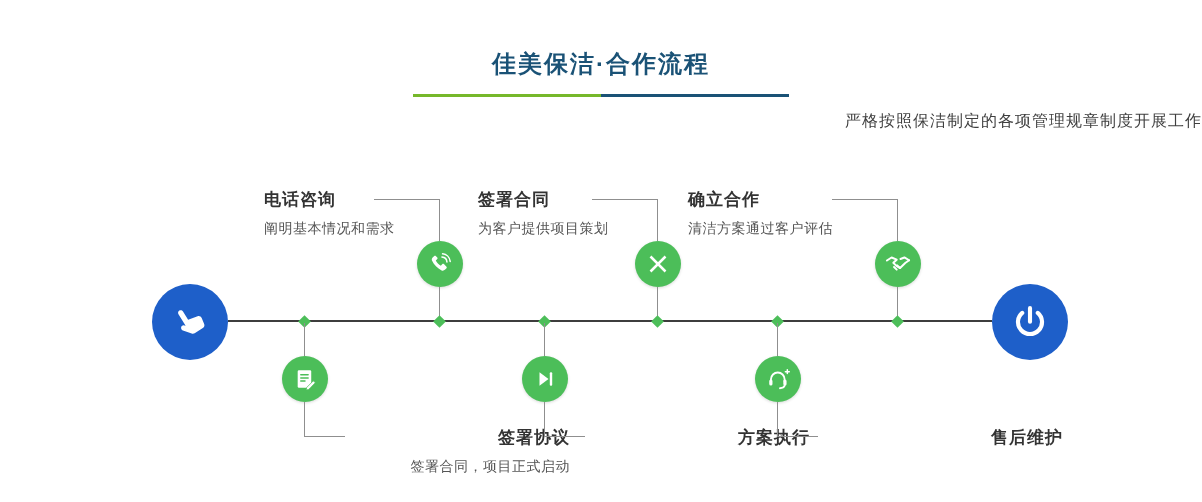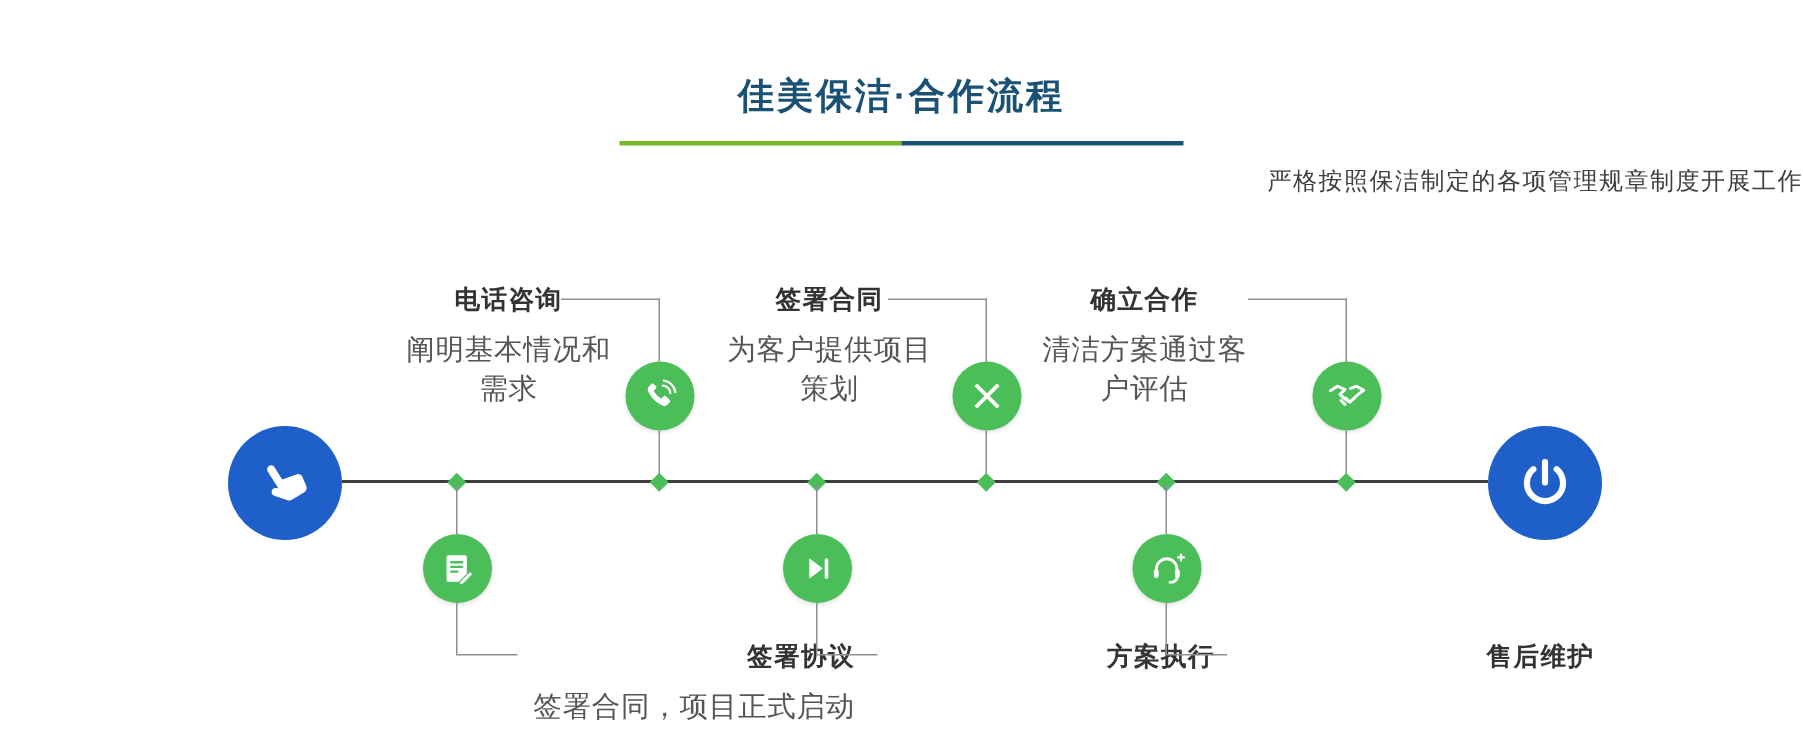--- a/index.html
+++ b/index.html
@@ -19,24 +19,24 @@
             font-size:16px;color:#3f3f3f;letter-spacing:1px}
   .timeline{position:absolute;left:228px;top:320px;width:764px;height:2px;background:var(--line)}
   .endpoint{position:absolute;width:76px;height:76px;border-radius:50%;background:var(--blue);
             display:flex;align-items:center;justify-content:center}
   .node{position:absolute;width:46px;height:46px;border-radius:50%;background:var(--green);
         display:flex;align-items:center;justify-content:center;box-shadow:0 1px 3px rgba(0,0,0,.15)}
   .hline,.vline{position:absolute;background:var(--conn)}
   .hline{height:1px}
   .vline{width:1px}
   .diamond{position:absolute;width:9px;height:9px;background:var(--green);transform:rotate(45deg)}
-  .step-text{position:absolute;text-align:center}
+  .step-text{position:absolute;}
   .step-text.align-left{text-align:right}
   .step-label{font-size:17px;font-weight:bold;color:var(--text);letter-spacing:1px}
-  .step-desc{font-size:19px;color:var(--muted);margin-top:9px;letter-spacing:.5px}
+  .step-desc{font-size:14px;color:var(--muted);margin-top:9px;letter-spacing:.5px}
   svg{display:block}
 </style>
 </head>
 <body>
 
 <div class="canvas">
 
   <div class="title">佳美保洁·合作流程</div>
   <div class="divider">
     <span class="div-green"></span>

